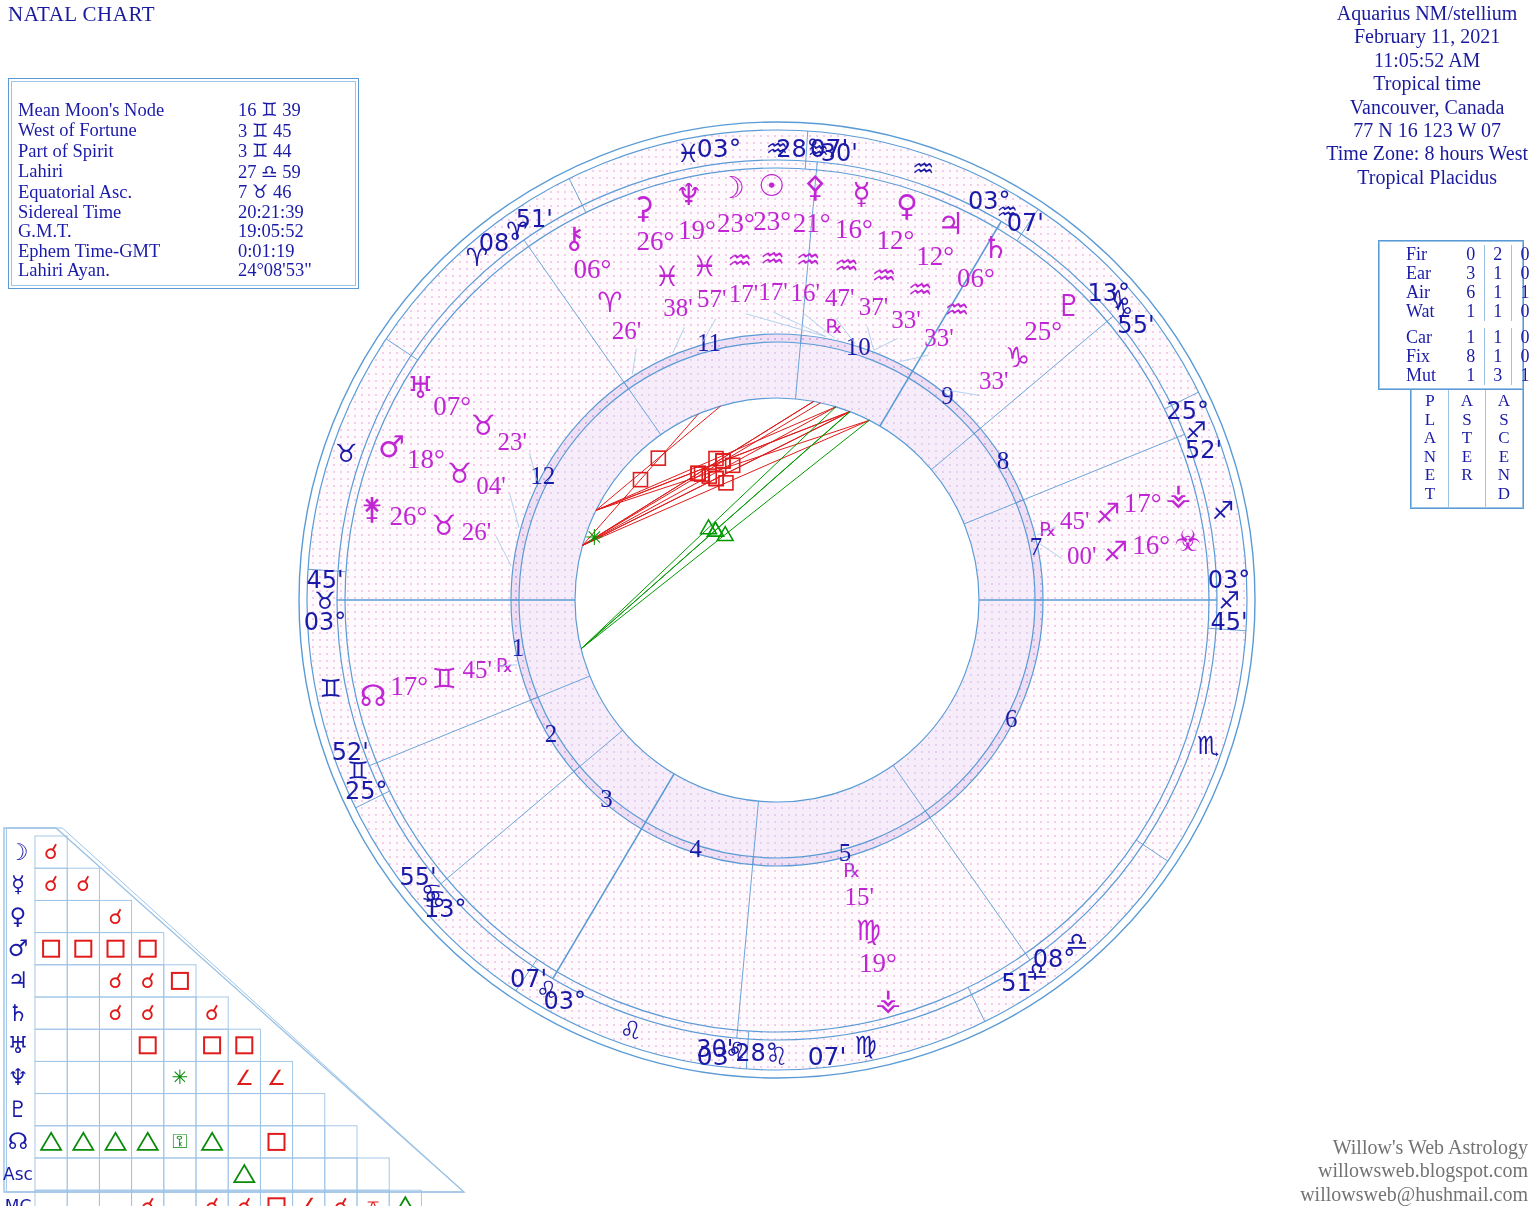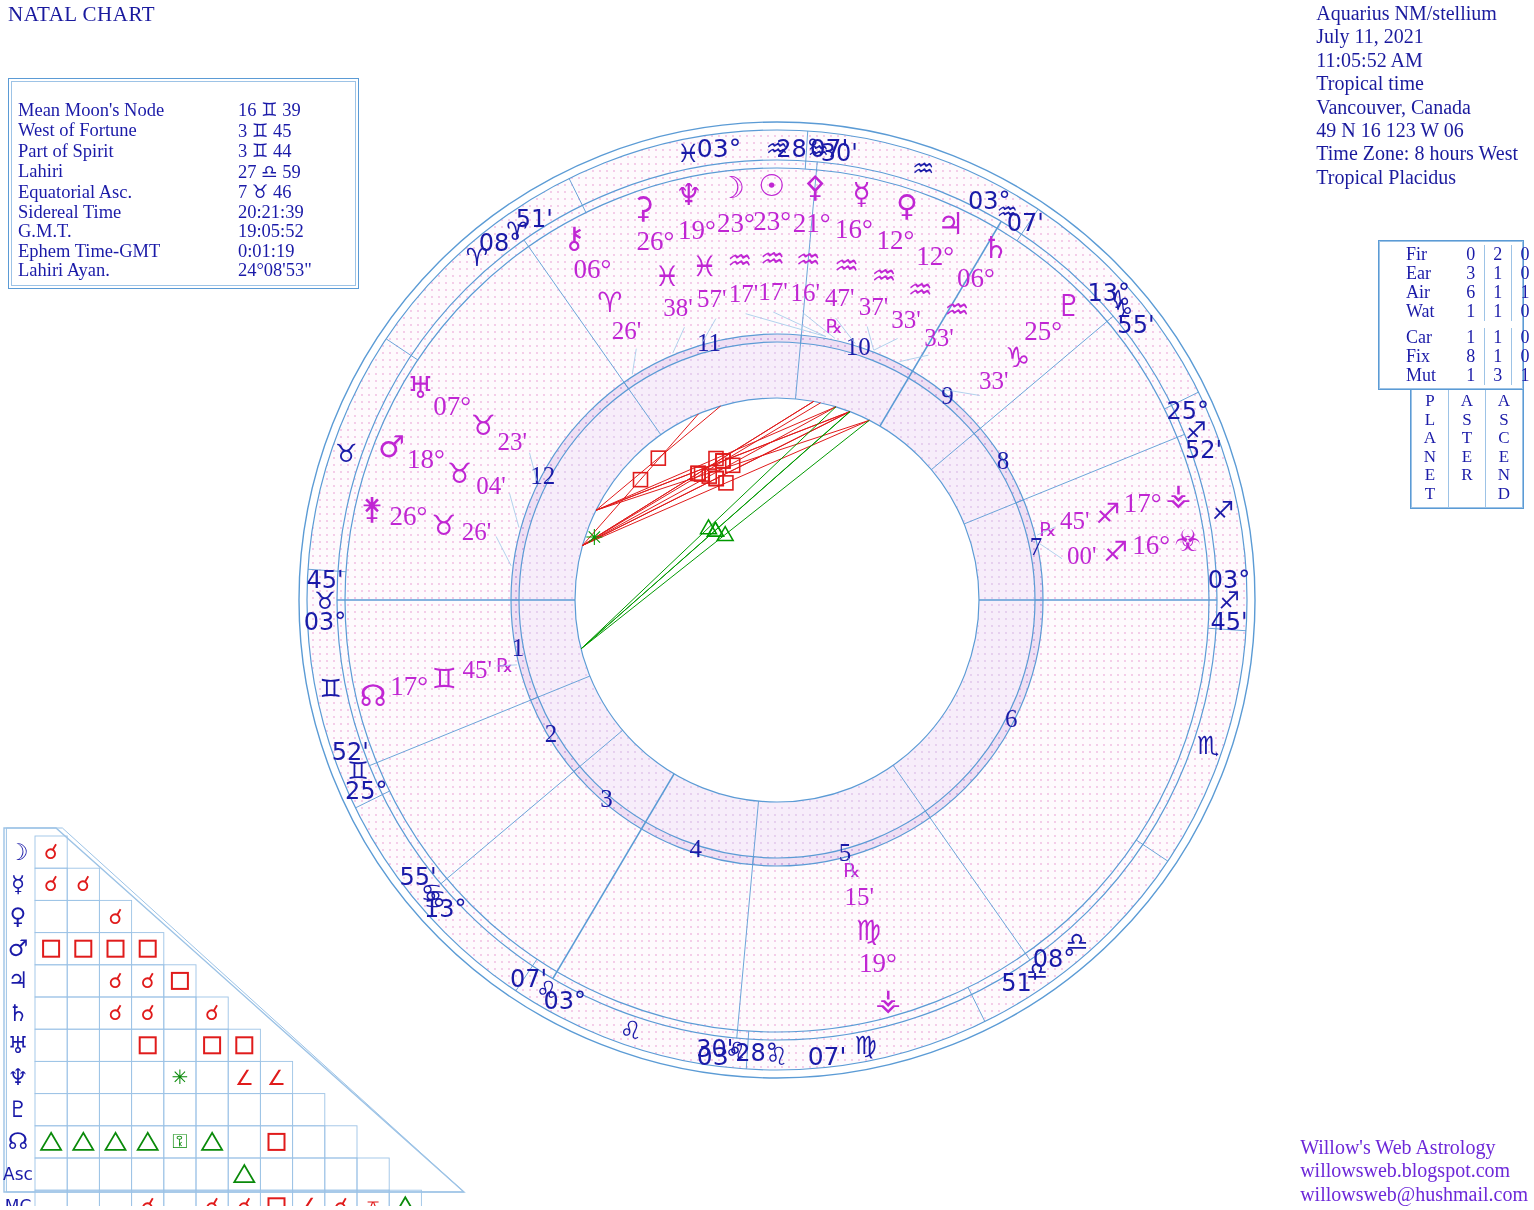--- a/index.html
+++ b/index.html
@@ -16,23 +16,23 @@
   #info-box{
     left:8px;top:78px;width:345px;
     border:1.5px solid #5b9bd5;padding:2px;
   }
   #info-box .inner{border:1px solid #9dc3e6;padding:18px 6px 4px 6px;}
   #info-box table{border-collapse:collapse;width:100%;font-size:18.5px;color:#1a1aa8;}
   #info-box td{padding:0 0 0 0;line-height:19.5px;white-space:nowrap;}
   #info-box td.v{text-align:left;font-variant-numeric:tabular-nums;}
   .glyph{font-family:"DejaVu Sans",sans-serif;}
   
-  #chart-header{right:16px;top:2px;text-align:left;font-size:20px;line-height:23.4px;color:#1a1a9e;}
-  
-  #chart-footer{right:6px;bottom:4px;text-align:left;font-size:20px;line-height:23.5px;color:#6d28d9;}
+  #chart-header{right:6px;top:2px;text-align:center;font-size:20px;line-height:23.4px;color:#1a1a9e;}
+  
+  #chart-footer{right:6px;bottom:4px;text-align:right;font-size:20px;line-height:23.5px;color:#737373;}
   
   #element-table{left:1378px;top:240px;}
   #element-table .etop{
     border:1.5px solid #5b9bd5;width:146px;box-sizing:border-box;
   }
   #element-table .etop .in{border:1px solid #9dc3e6;padding:3px 0 3px 0;}
   #element-table table{border-collapse:collapse;font-size:18px;color:#1a1aa8;width:100%;margin-left:16px;}
   #element-table td{line-height:19px;padding:0;}
   #element-table td.lbl{padding-left:10px;width:54px;}
   #element-table td.n{text-align:center;width:28px;border-left:1px solid #9dc3e6;}
@@ -100,25 +100,25 @@
             <td>Lahiri Ayan.</td>
             <td class="v">24°08'53"</td>
           </tr>
         </tbody>
     </table>
   </div>
 </div>
 
 <div class="abs" id="chart-header">
     <div>Aquarius NM/stellium</div>
-    <div>July 11, 2021</div>
+    <div>February 11, 2021</div>
     <div>11:05:52 AM</div>
     <div>Tropical time</div>
     <div>Vancouver, Canada</div>
-    <div>49 N 16    123 W 06</div>
+    <div>77 N 16    123 W 07</div>
     <div>Time Zone: 8 hours West</div>
     <div>Tropical Placidus</div>
   </div>
 
 <div class="abs" id="element-table">
   <div class="etop">
     <div class="in">
       <table>
         <tbody id="element-rows">
             <tr>

